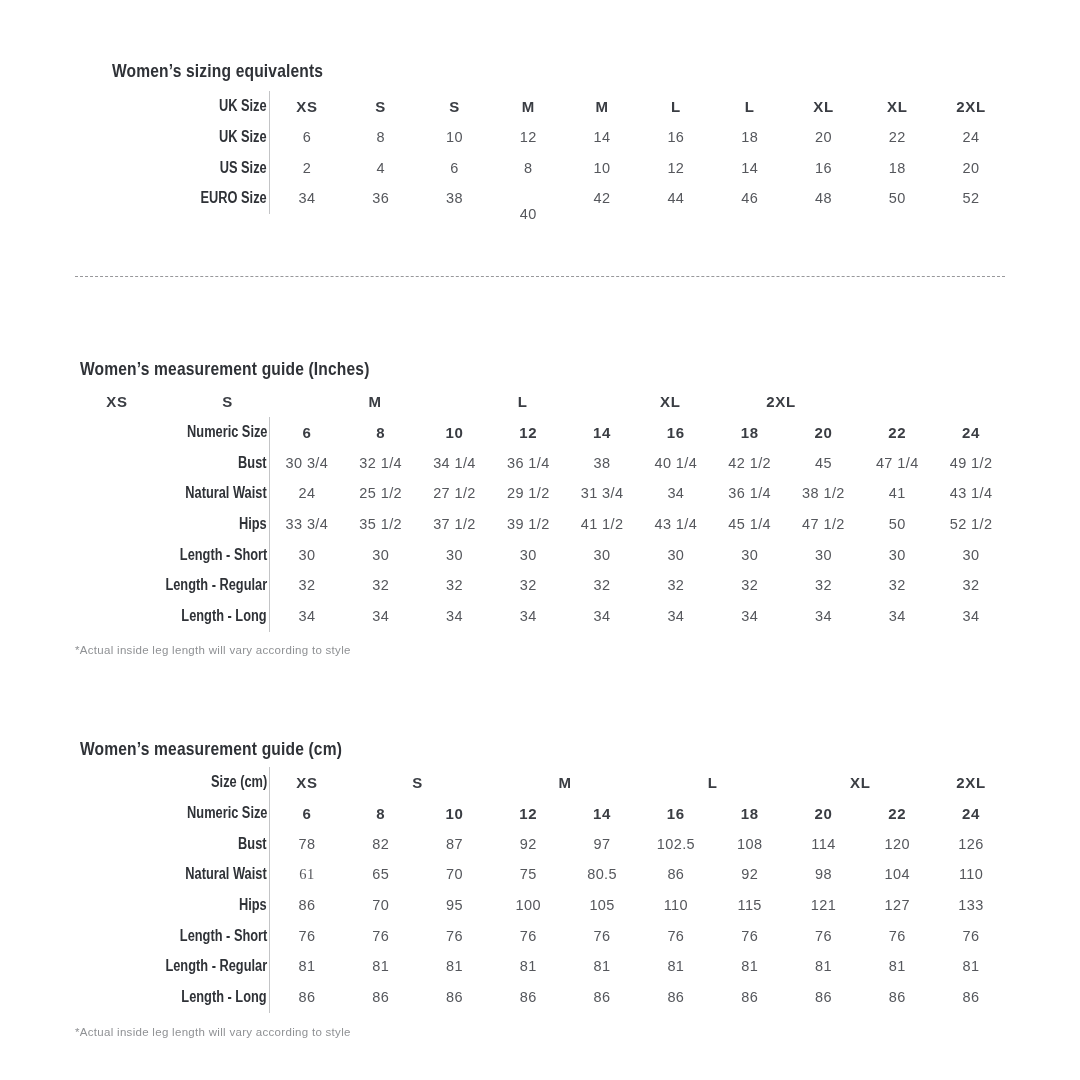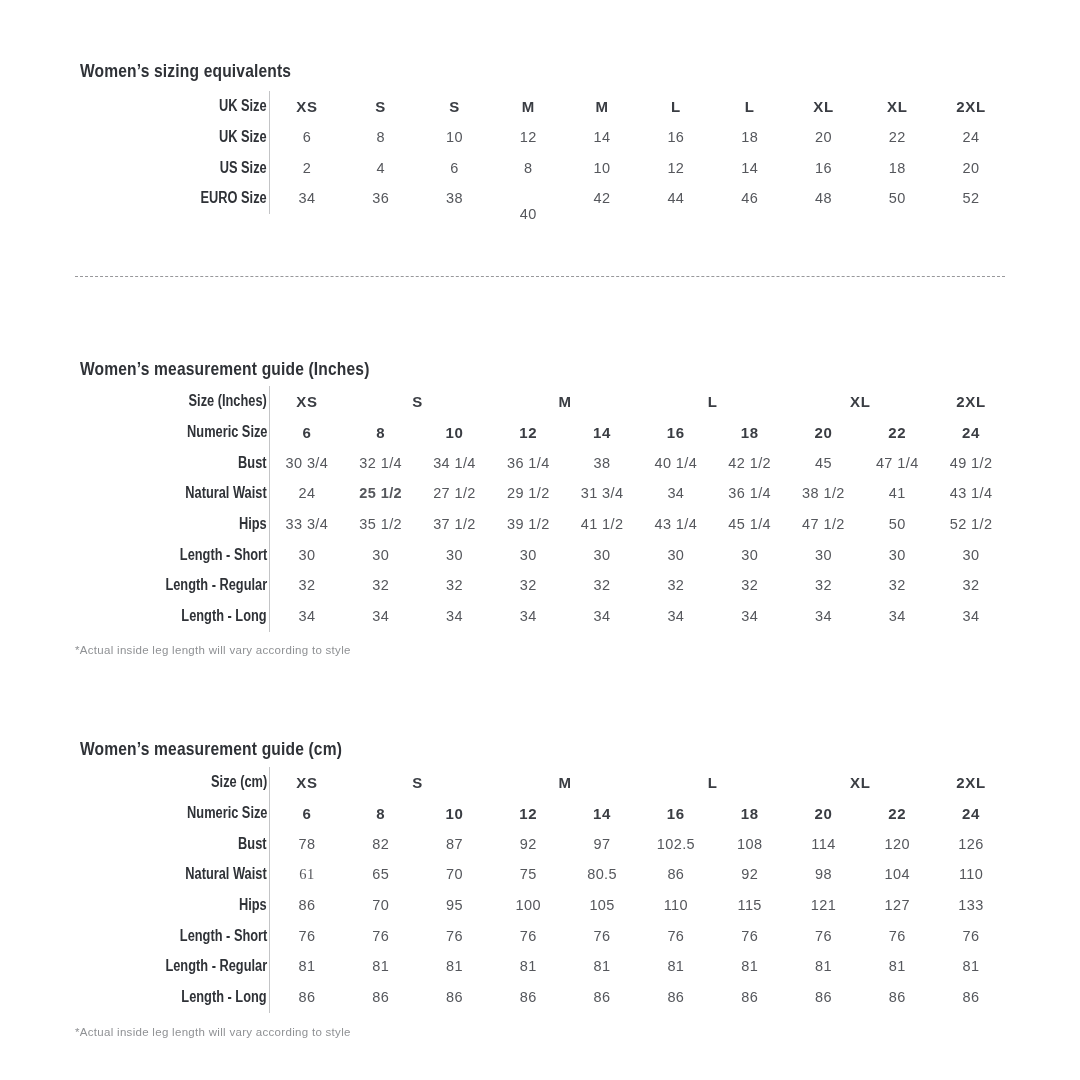--- a/index.html
+++ b/index.html
@@ -36,21 +36,21 @@
     left:75px;width:930px;height:0;
     border-top:1px dashed #98989b;
   }
   .footnote{
     left:75px;font-size:11.5px;color:#8f9194;letter-spacing:0.3px;white-space:nowrap;
   }
 </style>
 </head>
 <body>
 
-<h2 class="abs section-title" style="top:44px;"><span class="txt">Women’s sizing equivalents</span></h2>
+<h2 class="abs section-title" style="top:44px;margin-left:32px;"><span class="txt">Women’s sizing equivalents</span></h2>
 <div class="abs size-table" style="top:91px;">
     <div class="trow">
       <div class="label-cell">
         <span class="txt">UK Size</span>
       </div>
       <div class="cell value em" style="width: 73.8px;">XS</div>
       <div class="cell value em" style="width: 73.8px;">S</div>
       <div class="cell value em" style="width: 73.8px;">S</div>
       <div class="cell value em" style="width: 73.8px;">M</div>
       <div class="cell value em" style="width: 73.8px;">M</div>
@@ -105,23 +105,20 @@
       <div class="cell value" style="width: 73.8px;">50</div>
       <div class="cell value" style="width: 73.8px;">52</div>
     </div>
   </div>
 
 <div class="abs dashed-divider" style="top:276px;"></div>
 
 <h2 class="abs section-title" style="top:342px;"><span class="txt">Women’s measurement guide (Inches)</span></h2>
 <div class="abs size-table" style="top:386px;">
     <div class="trow">
-      <div class="label-cell">
-        <span class="txt">Size (Inches)</span>
-      </div>
       <div class="cell group-head" style="width: 73.8px;">XS</div>
       <div class="cell group-head" style="width: 147.6px;">S</div>
       <div class="cell group-head" style="width: 147.6px;">M</div>
       <div class="cell group-head" style="width: 147.6px;">L</div>
       <div class="cell group-head" style="width: 147.6px;">XL</div>
       <div class="cell group-head" style="width: 73.8px;">2XL</div>
     </div>
     <div class="trow">
       <div class="label-cell">
         <span class="txt">Numeric Size</span>
@@ -150,21 +147,21 @@
       <div class="cell value" style="width: 73.8px;">42 1/2</div>
       <div class="cell value" style="width: 73.8px;">45</div>
       <div class="cell value" style="width: 73.8px;">47 1/4</div>
       <div class="cell value" style="width: 73.8px;">49 1/2</div>
     </div>
     <div class="trow">
       <div class="label-cell">
         <span class="txt">Natural Waist</span>
       </div>
       <div class="cell value" style="width: 73.8px;">24</div>
-      <div class="cell value" style="width: 73.8px; font-weight: bold;">25 1/2</div>
+      <div class="cell value" style="width: 73.8px;">25 1/2</div>
       <div class="cell value" style="width: 73.8px;">27 1/2</div>
       <div class="cell value" style="width: 73.8px;">29 1/2</div>
       <div class="cell value" style="width: 73.8px;">31 3/4</div>
       <div class="cell value" style="width: 73.8px;">34</div>
       <div class="cell value" style="width: 73.8px;">36 1/4</div>
       <div class="cell value" style="width: 73.8px;">38 1/2</div>
       <div class="cell value" style="width: 73.8px;">41</div>
       <div class="cell value" style="width: 73.8px;">43 1/4</div>
     </div>
     <div class="trow">

